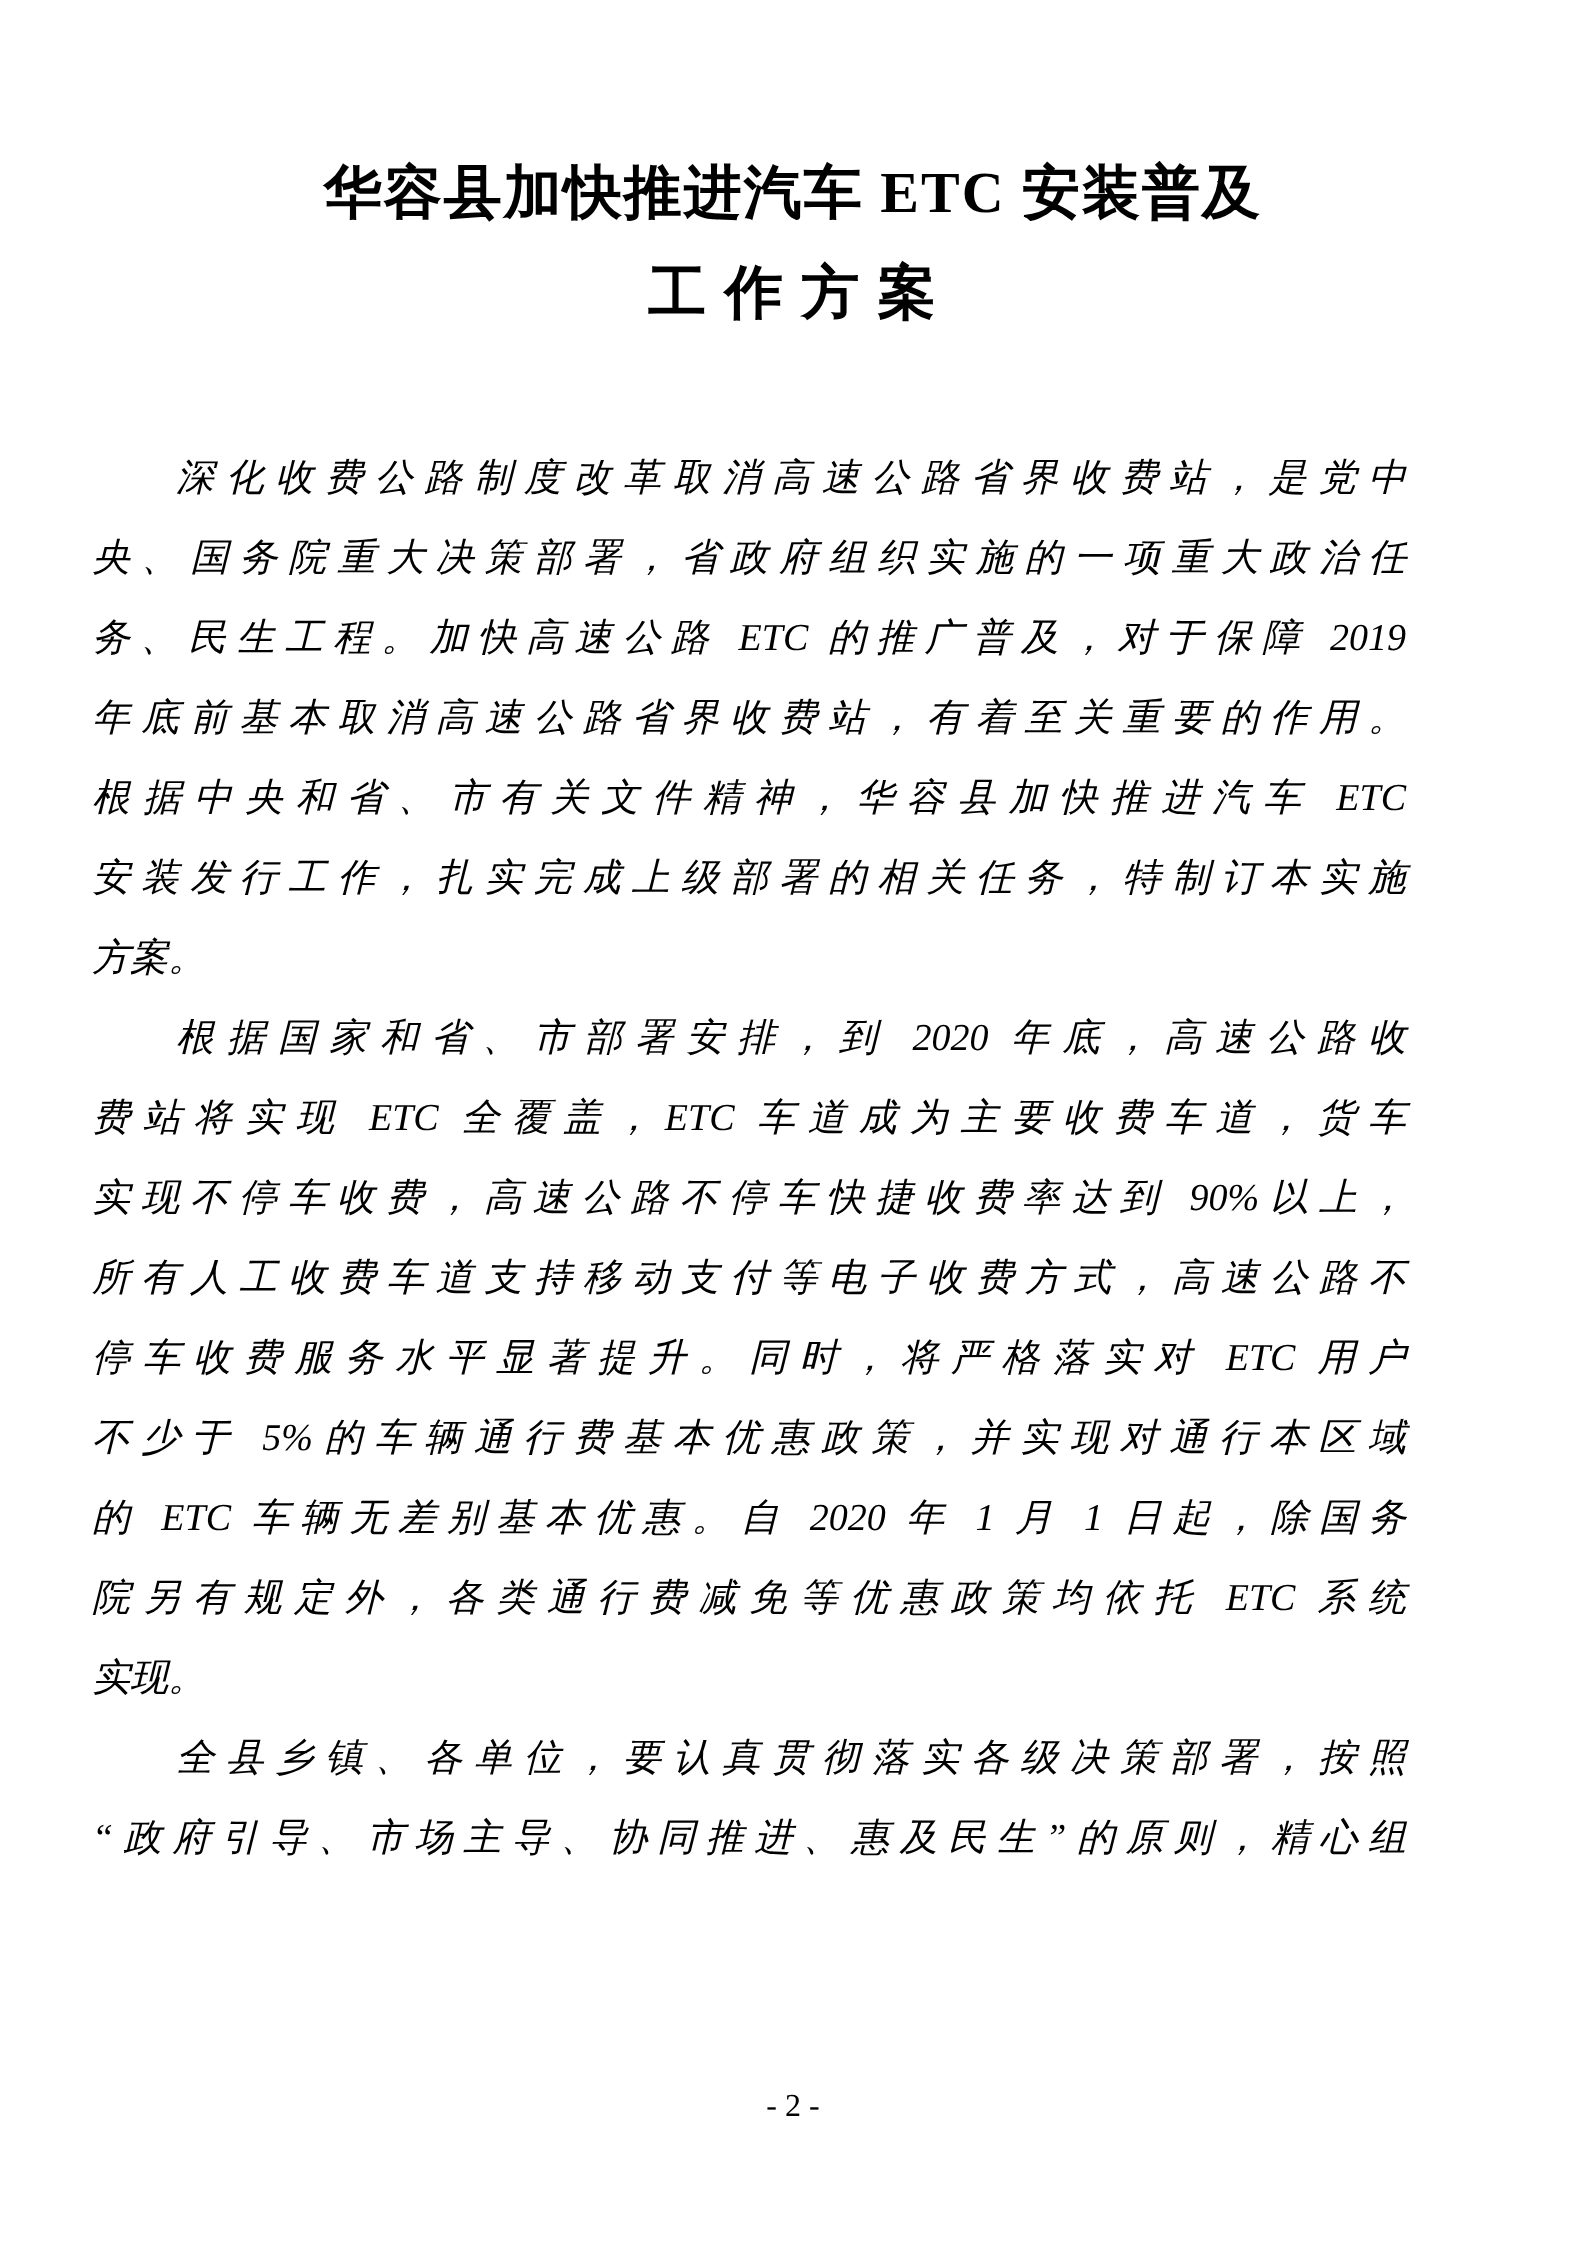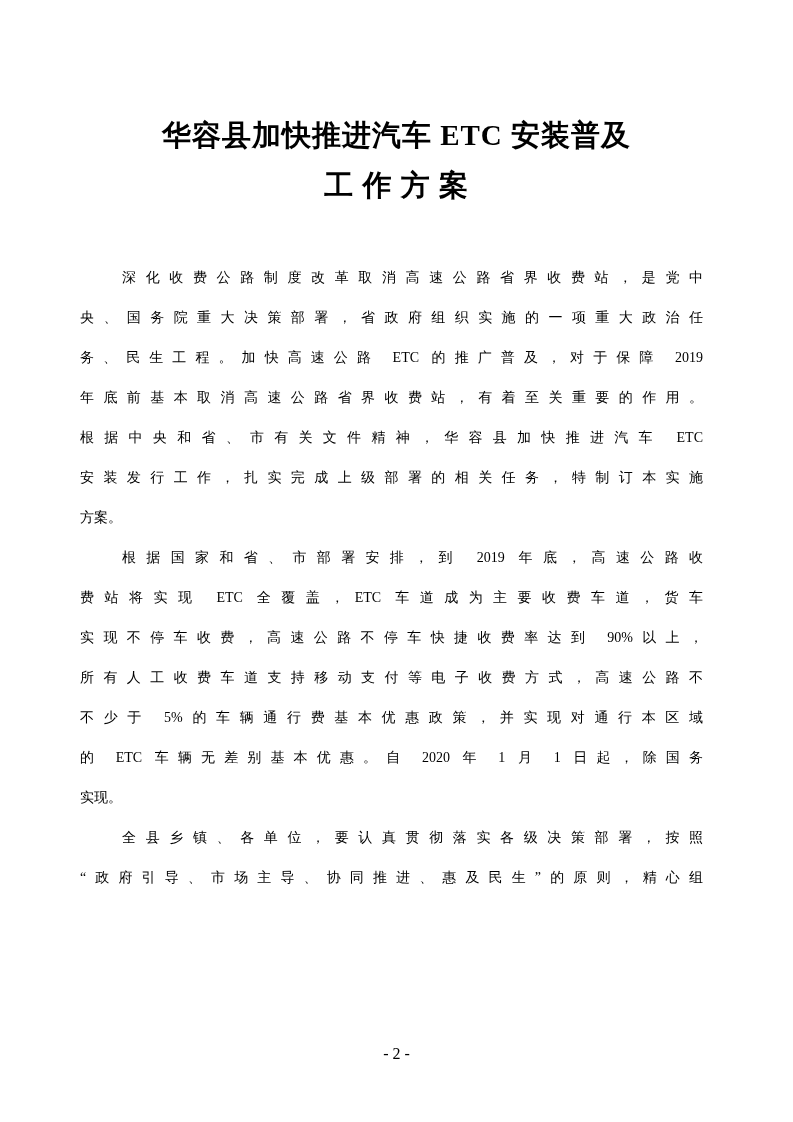--- a/index.html
+++ b/index.html
@@ -12,30 +12,31 @@
     width: 793px;
     height: 1122px;
     margin: 0 auto;
     background: #ffffff;
     color: #000000;
     font-family: "Liberation Serif", serif;
     overflow: hidden;
     box-sizing: border-box;
   }
   .doc-title {
-    padding-top: 110px;
+    padding-top: 72px;
     text-align: center;
     font-weight: bold;
     font-size: 29px;
     line-height: 50px;
     letter-spacing: 1px;
   }
   .doc-body {
-    margin: 48px 90px 0 80px;
-    font-size: 14px;
+    margin: 48px 90px 0 46px;
+    font-size: 19px;
+    font-style: italic;
   }
   .para { margin: 0; }
   .line {
     height: 40px;
     line-height: 40px;
     text-align: justify;
     text-align-last: justify;
     white-space: nowrap;
     overflow: visible;
   }
@@ -75,26 +76,28 @@
       <div class="para">
         <div class="line indent">深化收费公路制度改革取消高速公路省界收费站，是党中</div>
         <div class="line">央、国务院重大决策部署，省政府组织实施的一项重大政治任</div>
         <div class="line">务、民生工程。加快高速公路 ETC 的推广普及，对于保障 2019</div>
         <div class="line">年底前基本取消高速公路省界收费站，有着至关重要的作用。</div>
         <div class="line">根据中央和省、市有关文件精神，华容县加快推进汽车 ETC</div>
         <div class="line">安装发行工作，扎实完成上级部署的相关任务，特制订本实施</div>
         <div class="line justify-off">方案。</div>
       </div>
       <div class="para">
-        <div class="line indent">根据国家和省、市部署安排，到 2019 年底，高速公路收</div>
+        <div class="line indent">根据国家和省、市部署安排，到 2020 年底，高速公路收</div>
         <div class="line">费站将实现 ETC 全覆盖，ETC 车道成为主要收费车道，货车</div>
         <div class="line">实现不停车收费，高速公路不停车快捷收费率达到 90%以上，</div>
         <div class="line">所有人工收费车道支持移动支付等电子收费方式，高速公路不</div>
+        <div class="line">停车收费服务水平显著提升。同时，将严格落实对 ETC 用户</div>
         <div class="line">不少于 5%的车辆通行费基本优惠政策，并实现对通行本区域</div>
         <div class="line">的 ETC 车辆无差别基本优惠。自 2020 年 1 月 1 日起，除国务</div>
+        <div class="line">院另有规定外，各类通行费减免等优惠政策均依托 ETC 系统</div>
         <div class="line justify-off">实现。</div>
       </div>
       <div class="para">
         <div class="line indent">全县乡镇、各单位，要认真贯彻落实各级决策部署，按照</div>
         <div class="line">“政府引导、市场主导、协同推进、惠及民生”的原则，精心组</div>
       </div>
     </div>
 
   <div class="page-footer">- 2 -</div>
 

